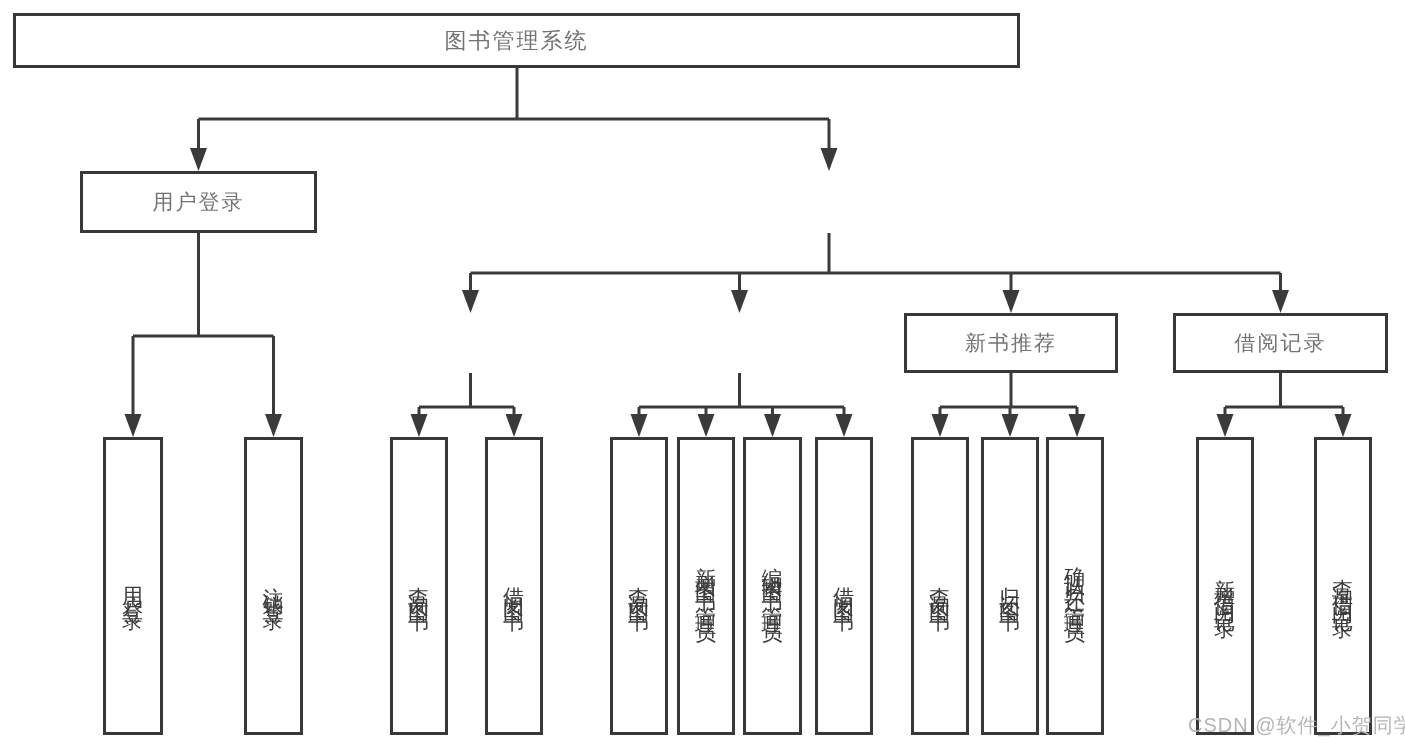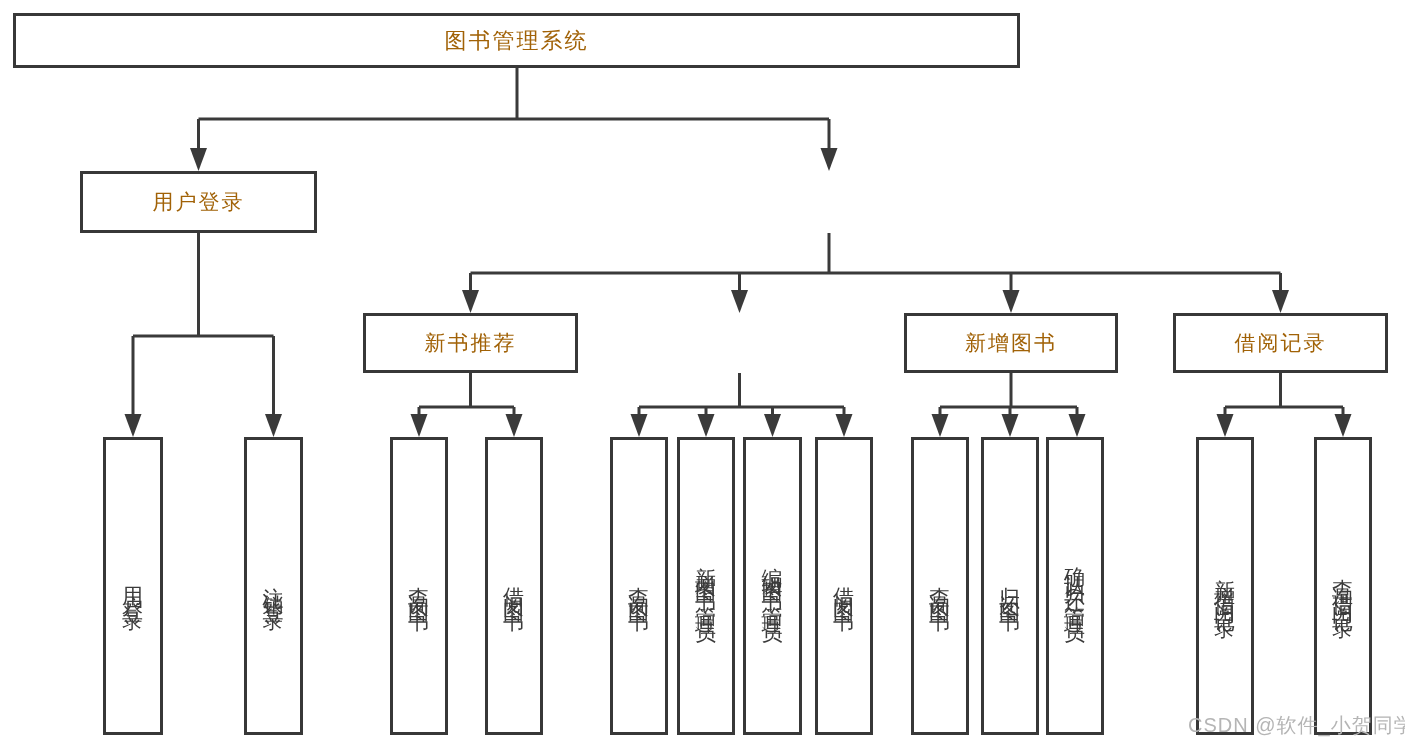--- a/index.html
+++ b/index.html
@@ -31,21 +31,21 @@
     stroke: none;
   }
   .hnode {
     position: absolute;
     box-sizing: border-box;
     border: 3px solid #383838;
     background: #ffffff;
     display: flex;
     align-items: center;
     justify-content: center;
-    color: #a16207;
+    color: #737373;
     z-index: 2;
   }
   .hnode span {
     font-size: 21px;
     letter-spacing: 2px;
     white-space: nowrap;
   }
   .root-node span {
     font-size: 22px;
   }
@@ -137,25 +137,22 @@
   </svg>
 
   <div class="hnode root-node" style="left:13px; top:13px; width:1007px; height:55px;">
     <span>图书管理系统</span>
   </div>
 
   <div class="hnode" style="left:80px; top:171px; width:237px; height:62px;">
     <span>用户登录</span>
   </div>
 
-  <div class="hnode" style="left:363px; top:313px; width:215px; height:60px;">
+  <div class="hnode" style="left:904px; top:313px; width:214px; height:60px;">
     <span>新书推荐</span>
-  </div>
-  <div class="hnode" style="left:904px; top:313px; width:214px; height:60px;">
-    <span>新增图书</span>
   </div>
   <div class="hnode" style="left:1173px; top:313px; width:215px; height:60px;">
     <span>借阅记录</span>
   </div>
 
   <div class="vnode" style="left:103px; width:60px;">
     <span>用户登录</span>
   </div>
   <div class="vnode" style="left:244px; width:59px;">
     <span>注销登录</span>

